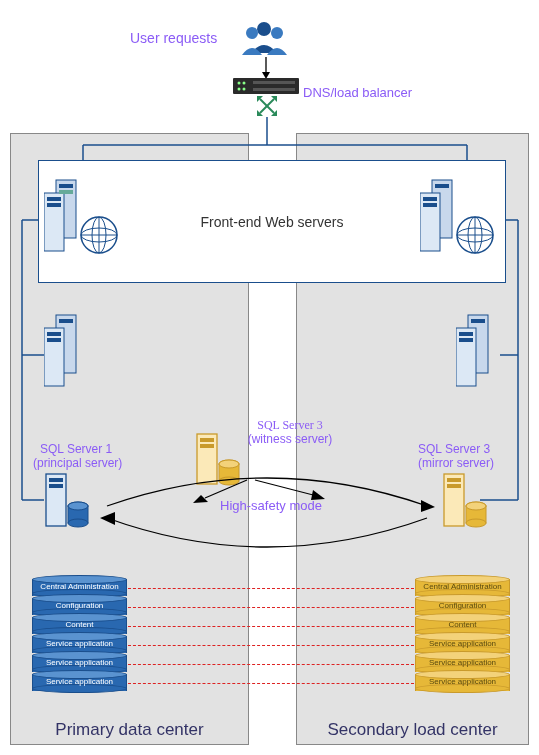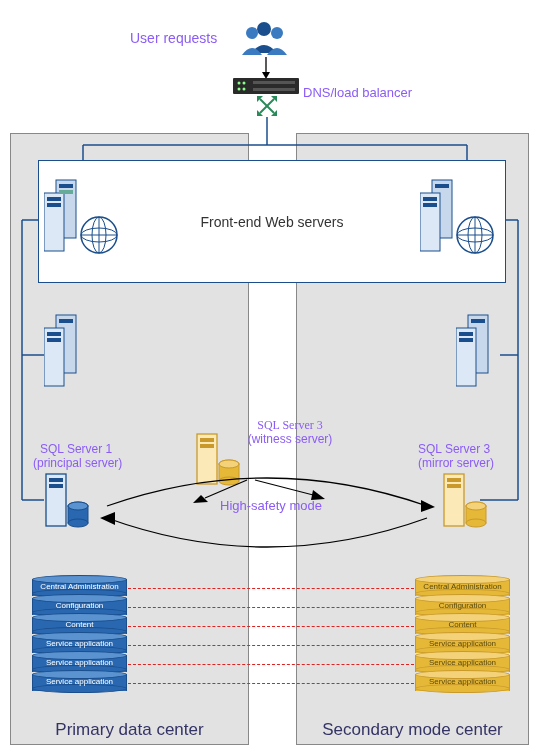--- a/index.html
+++ b/index.html
@@ -68,21 +68,21 @@
       <line x1="4" y1="4" x2="18" y2="18" stroke="#2a8a5a" stroke-width="2"></line>
       <line x1="18" y1="4" x2="4" y2="18" stroke="#2a8a5a" stroke-width="2"></line>
     </svg>
   </div>
   <div class="label" style="left:303px;top:85px;font-size:13px;">DNS/load balancer</div>
 
   <div class="dc-box dc-primary">
     <div class="dc-title">Primary data center</div>
   </div>
   <div class="dc-box dc-secondary">
-    <div class="dc-title">Secondary mode center</div>
+    <div class="dc-title">Secondary load center</div>
   </div>
 
   <svg class="connector" style="left:0;top:0;" width="539" height="755">
 
     <line x1="267" y1="117" x2="267" y2="145" stroke="#1a4e8c" stroke-width="1.5"></line>
     <line x1="83" y1="145" x2="467" y2="145" stroke="#1a4e8c" stroke-width="1.5"></line>
     <line x1="83" y1="145" x2="83" y2="173" stroke="#1a4e8c" stroke-width="1.5"></line>
     <line x1="467" y1="145" x2="467" y2="173" stroke="#1a4e8c" stroke-width="1.5"></line>
 
     <line x1="22" y1="220" x2="22" y2="500" stroke="#1a4e8c" stroke-width="1.5"></line>

